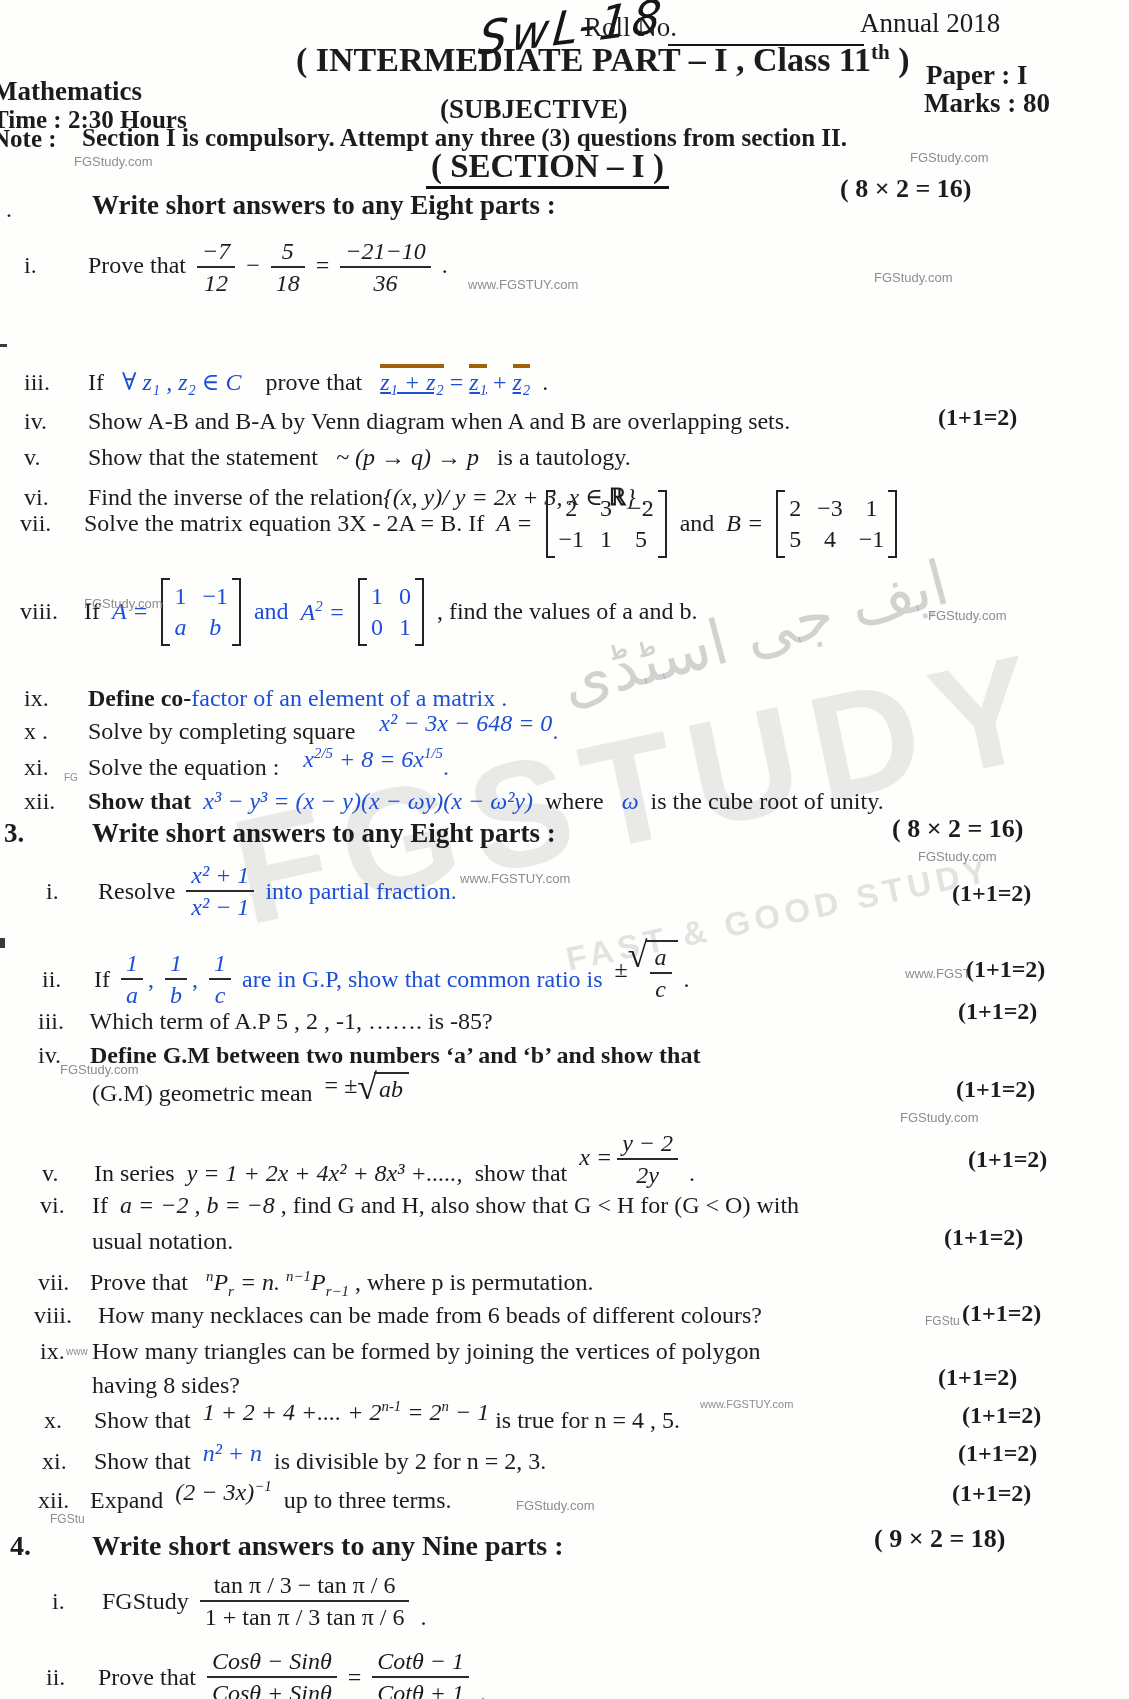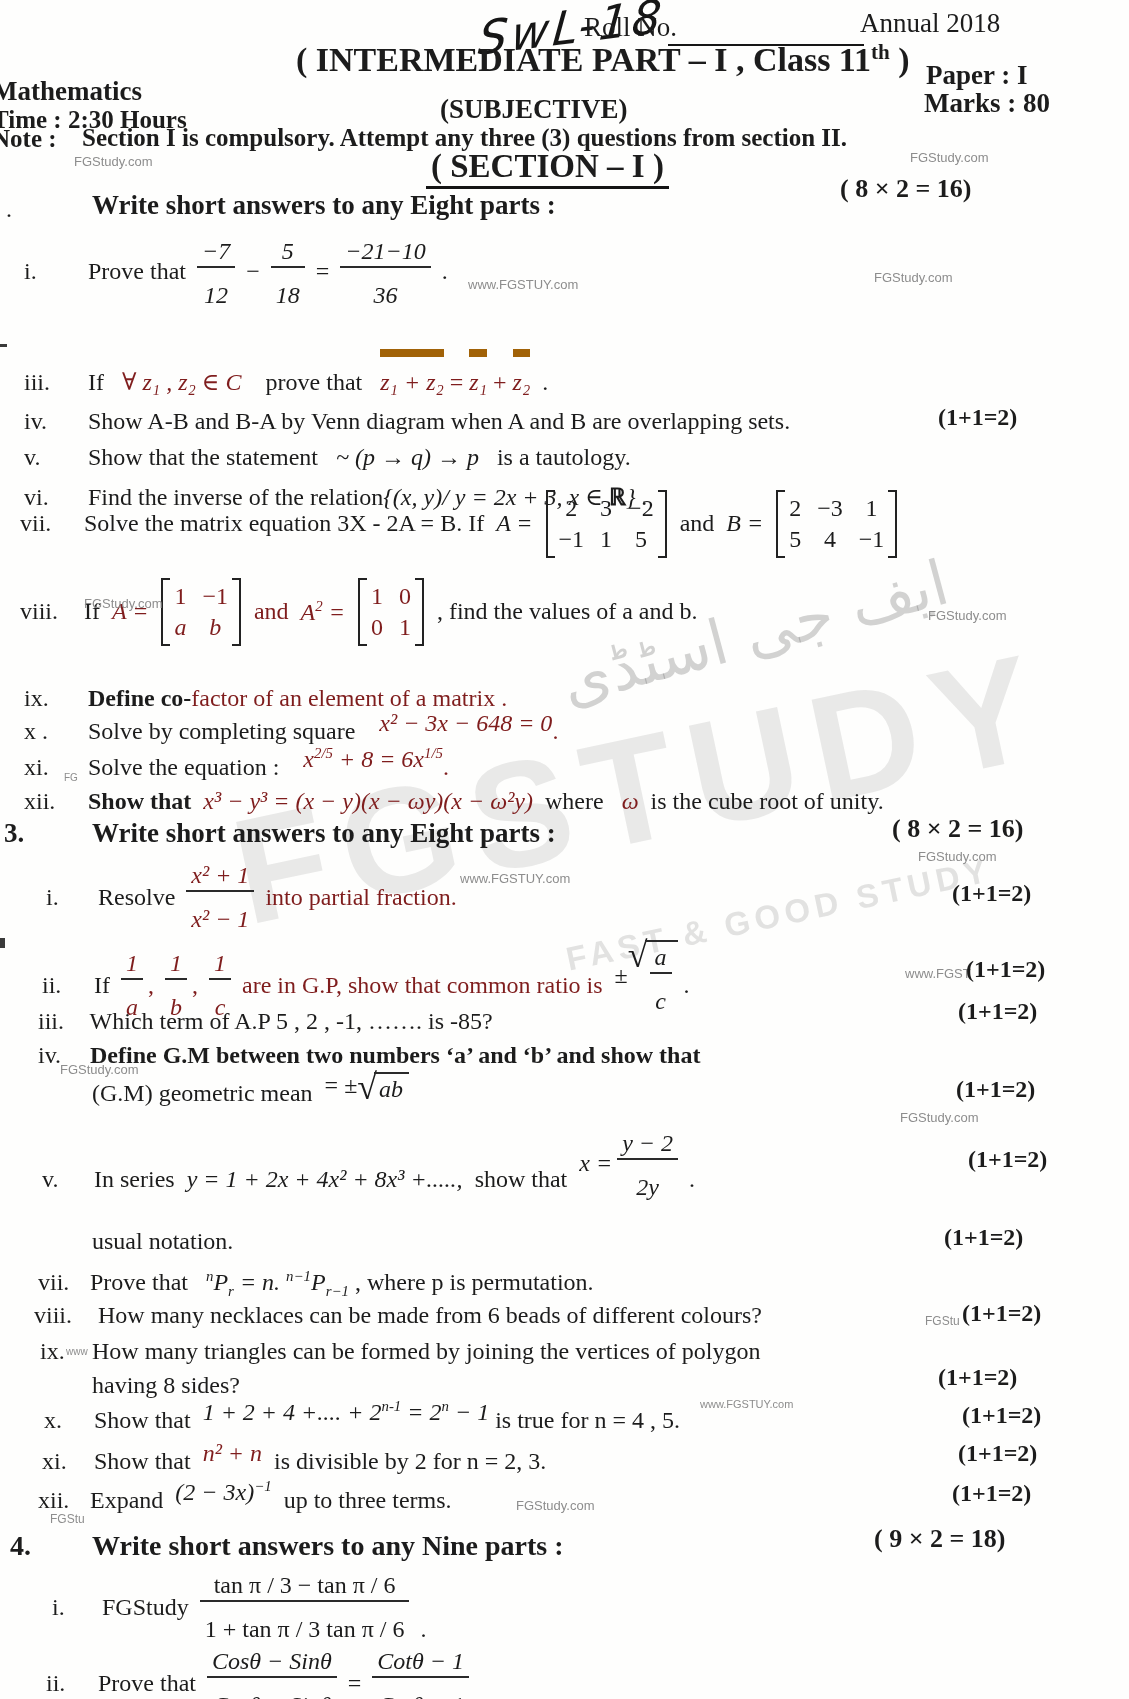--- a/index.html
+++ b/index.html
@@ -6,29 +6,29 @@
   .page {
     position:relative; width:1129px; height:1699px; margin:0 auto;
     background:#fefefd; overflow:hidden;
     font-family:"Liberation Serif","DejaVu Serif",serif; color:#1c1c1c;
   }
   .row { position:absolute; font-size:24px; white-space:nowrap; }
   .rn { display:inline-block; }
   .w58 { width:58px; } .w46 { width:46px; } .w44 { width:44px; }
   .b { font-weight:bold; }
   .m { font-style:italic; }
-  .fa { color:#7f1d1d; }
+  .fa { color:#1d4ed8; }
   .up { position:relative; top:-8px; display:inline-block; }
   .up2 { position:relative; top:-16px; display:inline-block; }
   .ul { border-bottom:2px solid #2a2a2a; padding-bottom:1px; }
-  .ovl { border-top:8px solid #a16207; padding-top:12px; }
+  .ovl { border-top:4px solid #a16207; padding-top:1px;text-decoration:underline; }
   sup { font-size:0.62em; } sub { font-size:0.62em; }
   .fr { display:inline-block; text-align:center; vertical-align:middle; margin:0 5px; line-height:1.12; }
   .fr .n { display:block; border-bottom:2px solid #2a2a2a; padding:0 5px 1px; }
-  .fr .d { display:block; padding:14px 5px 0; }
+  .fr .d { display:block; padding:2px 5px 0; }
   .mat { display:inline-grid; column-gap:16px; row-gap:5px; padding:5px 13px; position:relative;
          margin:0 7px; vertical-align:middle; text-align:center; line-height:1.1; }
   .mat.c3 { grid-template-columns:repeat(3,auto); }
   .mat.c2 { grid-template-columns:repeat(2,auto); }
   .mat::before,.mat::after { content:""; position:absolute; top:0; bottom:0; width:7px; }
   .mat::before { left:0; border:2px solid #222; border-right:none; }
   .mat::after  { right:0; border:2px solid #222; border-left:none; }
   .sqrt { display:inline-flex; align-items:flex-start; vertical-align:middle; }
   .sqrt .sg { font-size:1.5em; line-height:0.85; margin-right:-3px; font-style:normal; }
   .sqrt .bd { border-top:2px solid #2a2a2a; padding:2px 6px 0 5px; }
@@ -235,20 +235,26 @@
   <div class="row" style="left:42px;top:1146px;">
     <span class="rn w46">v.</span>
     <span>In series</span>&nbsp;
     <span class="m">y = 1 + 2x + 4x² + 8x³ +.....,</span>&nbsp;
     <span>show that</span>&nbsp;
     <span class="up2"><span class="m">x =</span><span class="fr m"><span class="n">y − 2</span><span class="d">2y</span></span></span>
     <span>.</span>
   </div>
   <div class="marks" style="left:968px;top:1146px;">(1+1=2)</div>
 
+  <div class="row" style="left:40px;top:1192px;">
+    <span class="rn w46">vi.</span>
+    <span>If</span>&nbsp;
+    <span class="m">a = −2 ,  b = −8</span>
+    <span>, find G and H,  also show that  G &lt; H for (G &lt; O)  with</span>
+  </div>
   <div class="row" style="left:92px;top:1228px;">
     <span>usual notation.</span>
   </div>
   <div class="marks" style="left:944px;top:1224px;">(1+1=2)</div>
 
   <div class="row" style="left:38px;top:1268px;">
     <span class="rn w46">vii.</span>
     <span>Prove that</span>&nbsp;&nbsp;
     <span class="m"><sup>n</sup><span>P</span><sub>r</sub><span> = n. </span><sup>n−1</sup><span>P</span><sub>r−1</sub></span>
     <span> , where   p   is permutation.</span>

